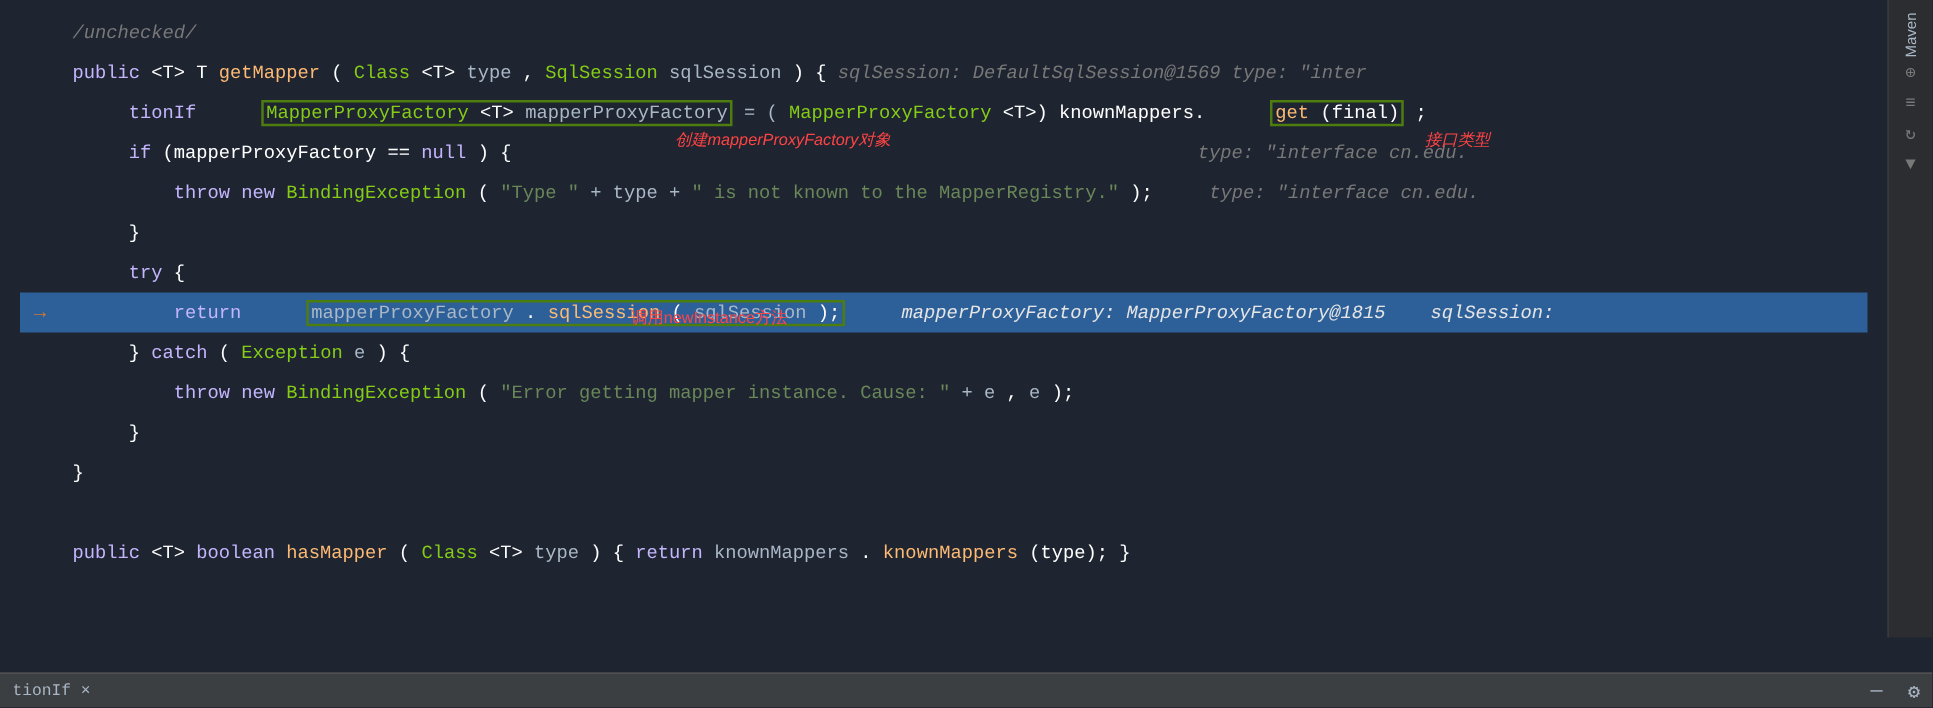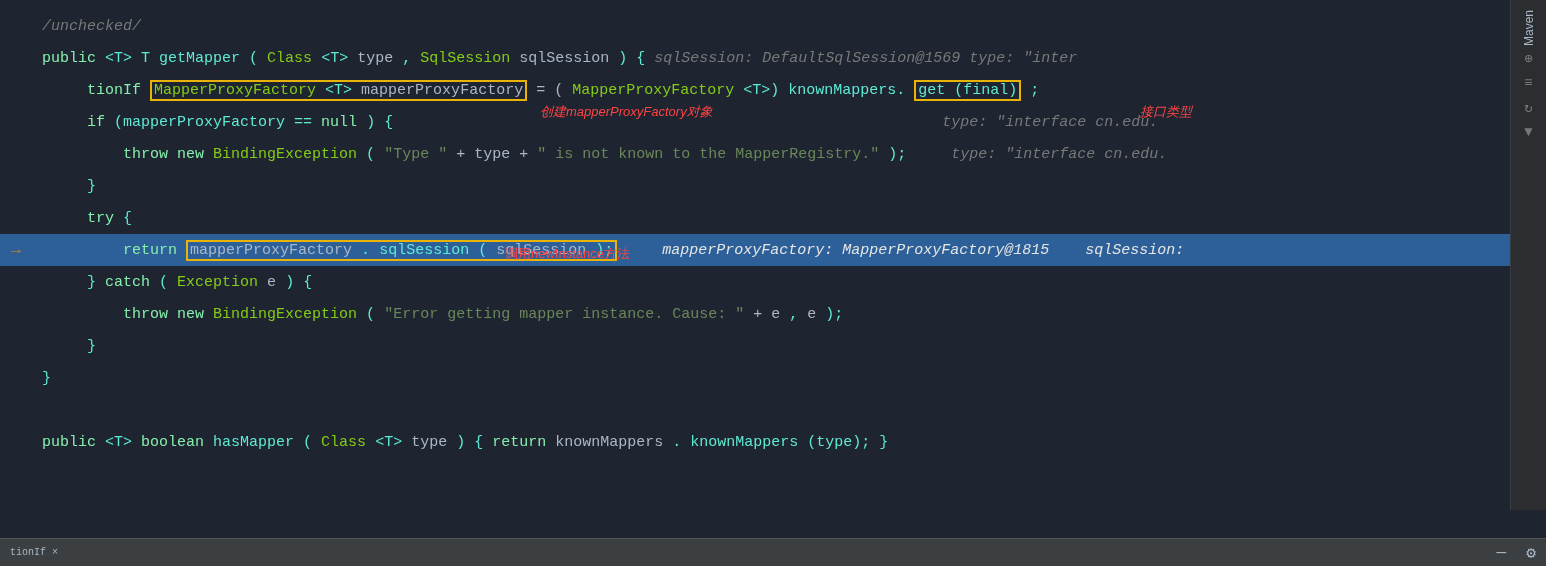--- a/index.html
+++ b/index.html
@@ -10,21 +10,21 @@
       color: #a9b7c6;
       width: 1546px;
       height: 566px;
       overflow: hidden;
       position: relative;
     }
 
     .editor-area {
       width: 1510px;
       height: 540px;
-      padding: 10px 0;
+      padding: 10px 16px;
       position: relative;
       overflow: hidden;
     }
 
     .code-line {
       display: flex;
       align-items: center;
       min-height: 32px;
       padding: 2px 0;
       position: relative;
@@ -51,34 +51,35 @@
       font-size: 16px;
     }
 
     .code-content {
       flex: 1;
       padding-left: 10px;
       display: inline;
     }
 
     
-    .kw { color: #86efac; }
+    .kw { color: #c4b5fd; }
     .class-name { color: #84cc16; }
-    .method { color: #5eead4; }
+    .method { color: #fdba74; }
     .string { color: #6a8759; }
     .hint { color: #787878; font-style: italic; }
-    .punct { color: #5eead4; }
+    .punct { color: #ffffff; }
     .var { color: #a9b7c6; }
     .op { color: #a9b7c6; }
 
     .inline-box {
-      border: 2px solid #eab308;
+      border: 2px solid #4d7c0f;
       display: inline-block;
       padding: 0 2px;
       vertical-align: middle;
+      margin-left: 43px;
     }
 
     
     .annotation {
       position: absolute;
       color: #ff4444;
       font-family: 'Microsoft YaHei', SimHei, sans-serif;
       font-size: 13px;
       font-weight: normal;
       white-space: nowrap;
@@ -94,21 +95,21 @@
       height: 28px;
       background: #3c3f41;
       display: flex;
       align-items: center;
       padding: 0 10px;
       border-top: 1px solid #555;
     }
 
     .bottom-bar-text {
       color: #a9b7c6;
-      font-size: 10px;
+      font-size: 13px;
       font-family: 'Courier New', monospace;
     }
 
     .gear-icon {
       position: absolute;
       right: 10px;
       color: #a9b7c6;
       font-size: 16px;
     }
 

